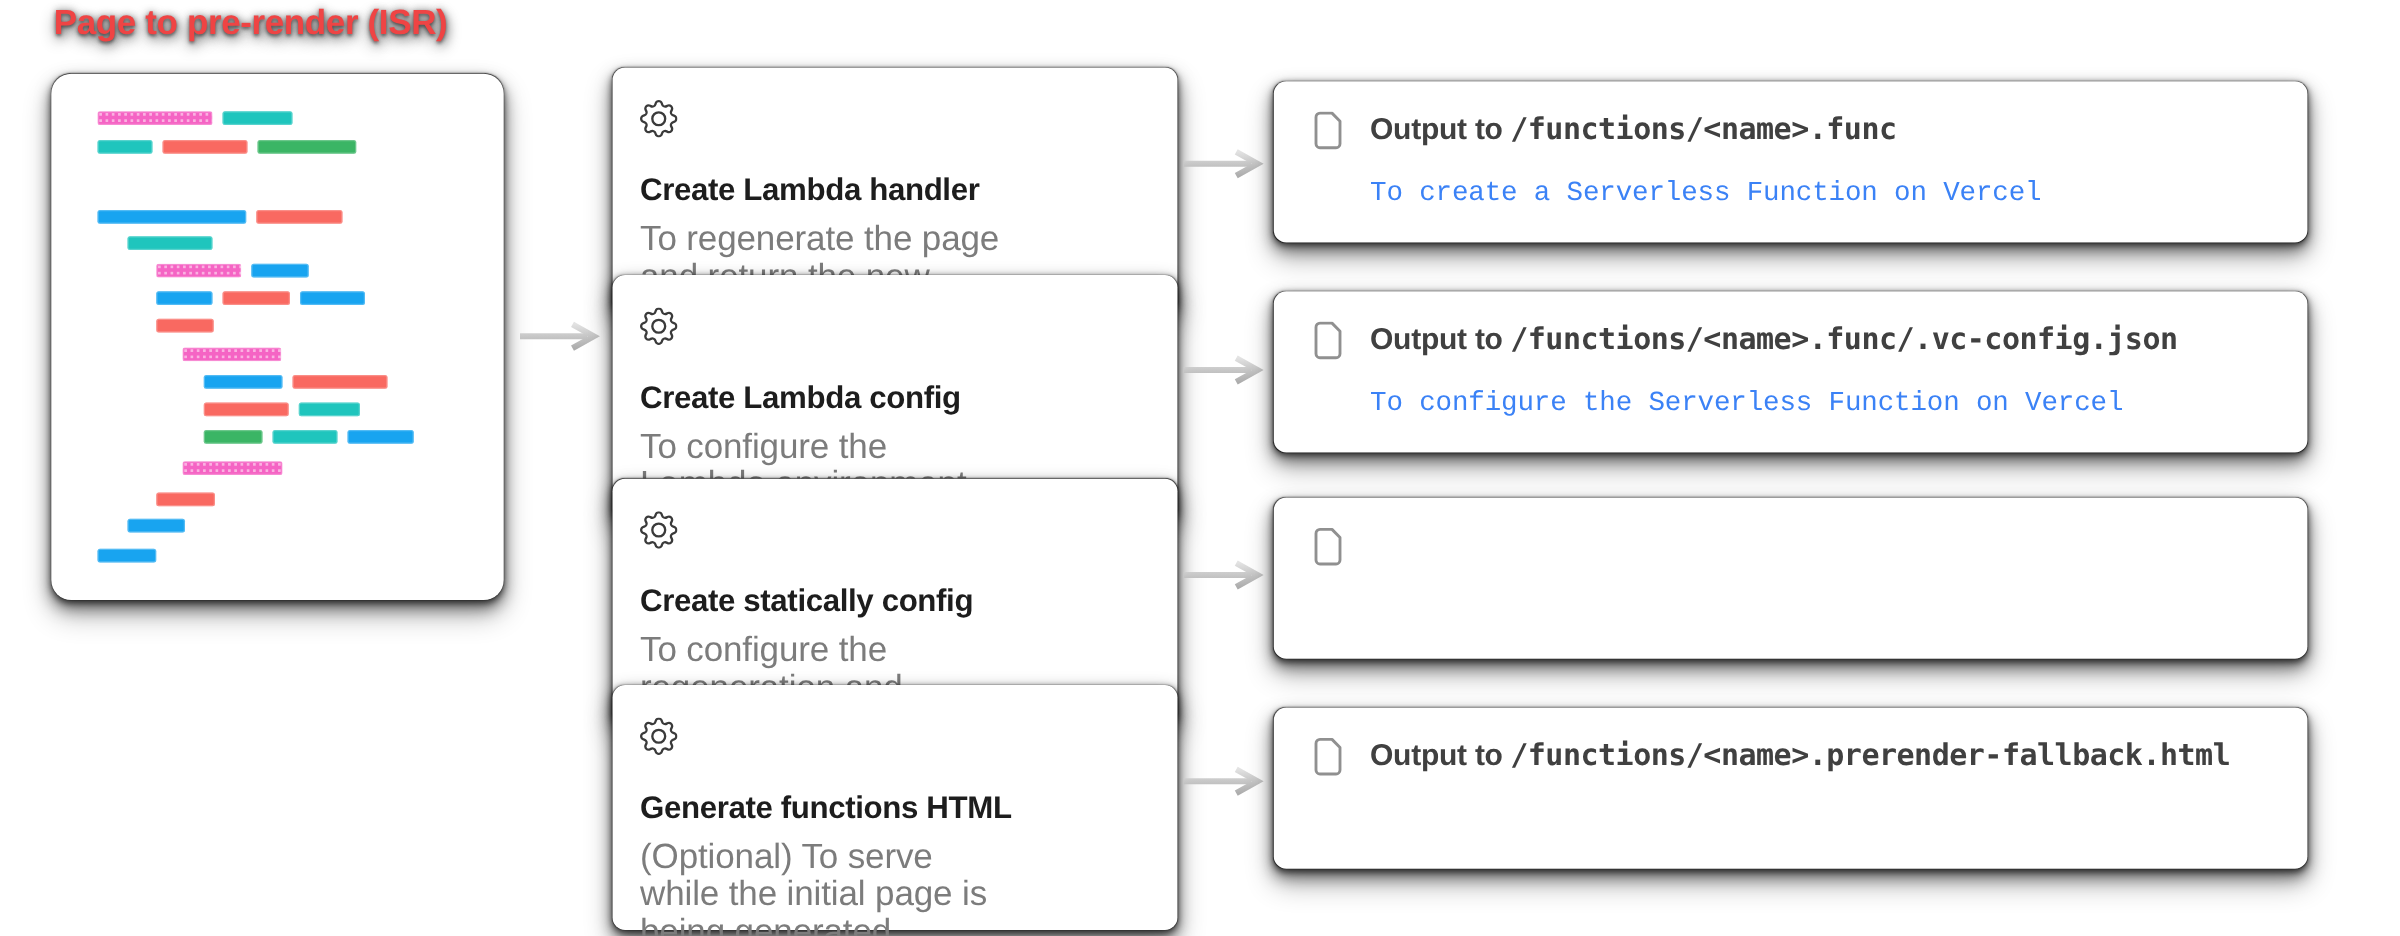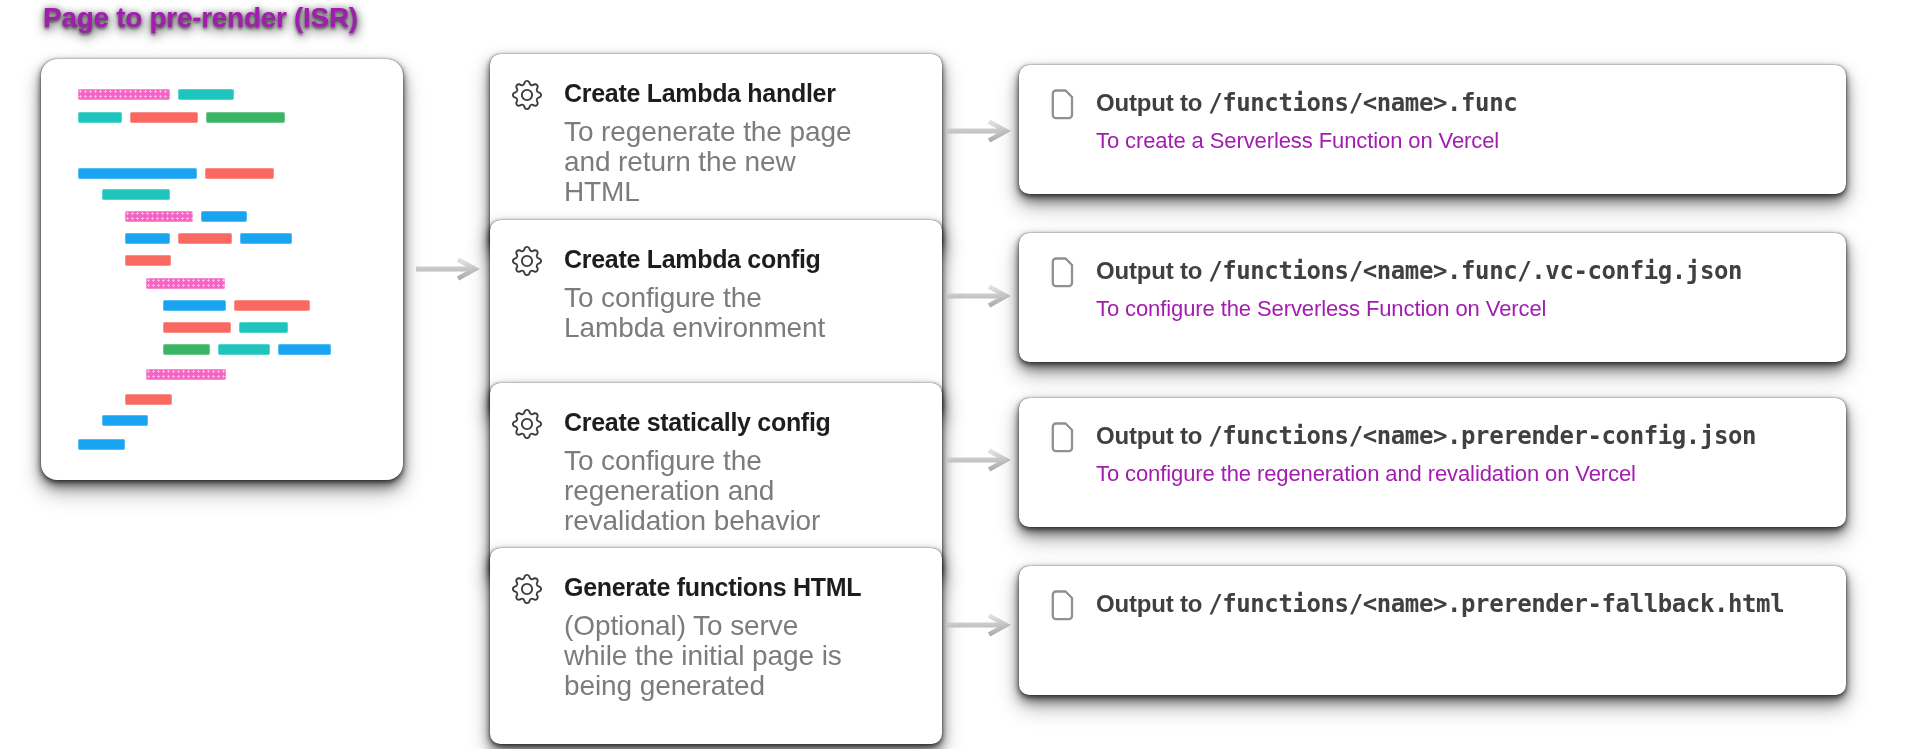--- a/index.html
+++ b/index.html
@@ -7,21 +7,21 @@
     width:1920px;height:749px;position:relative;overflow:hidden;
     background:#ffffff;
     font-family:"Liberation Sans",sans-serif;
     -webkit-font-smoothing:antialiased;
   }
   .canvas{position:absolute;inset:0;}
 
   
   .diagram-title{
     position:absolute;left:43px;top:2px;
-    font-size:28px;font-weight:700;color:#a21caf;letter-spacing:-0.3px;
+    font-size:28px;font-weight:700;color:#ef4444;letter-spacing:-0.3px;
     text-shadow:0 2px 3px rgba(10,10,10,.55),0 5px 12px rgba(10,10,10,.45),0 -1px 6px rgba(10,10,10,.22),2px 3px 8px rgba(10,10,10,.35);
   }
 
   
   .card{
     position:absolute;background:#ffffff;border-radius:10px;
     box-shadow:
       0 0 1px rgba(0,0,0,.85),
       0 2px 5px rgba(0,0,0,.58),
       0 6px 12px rgba(0,0,0,.50),
@@ -32,32 +32,32 @@
   .code-card{left:41px;top:59px;width:362px;height:421px;border-radius:16px;}
   .code-row{position:absolute;display:flex;gap:8px;height:11px;}
   .code-bar{height:11px;border-radius:2px;display:inline-block;box-shadow:inset 0 0 0 1px rgba(255,255,255,.25);}
   .code-bar.pink{
     background-image:radial-gradient(circle,rgba(255,255,255,.5) 1px,rgba(255,255,255,0) 1.3px);
     background-size:5px 5px;
   }
 
   
   .step-card{left:490px;width:452px;height:196px;display:flex;gap:22px;
-    padding:24px 18px 0 22px;box-sizing:border-box;}
+    padding:24px 18px 0 22px;box-sizing:border-box;flex-direction:column;}
   .step-icon{flex:0 0 30px;margin-top:2px;}
   .step-title{font-size:25px;font-weight:700;color:#1d1d1d;letter-spacing:-0.3px;line-height:1.2;}
   .step-desc{margin-top:9px;font-size:28px;color:#7c7c7c;line-height:30px;max-width:302px;letter-spacing:-0.1px;}
 
   
   .output-card{left:1019px;width:827px;height:129px;display:flex;gap:21px;
     padding:22px 18px 0 31px;box-sizing:border-box;}
   .output-icon{flex:0 0 25px;margin-top:2px;}
   .output-titleline{font-size:24px;font-weight:700;color:#404040;line-height:32px;letter-spacing:-0.2px;white-space:nowrap;}
   .output-path{font-family:"DejaVu Sans Mono","Liberation Mono",monospace;font-size:24px;font-weight:700;margin-left:6px;letter-spacing:-0.4px;}
-  .output-desc{margin-top:7px;font-size:22px;color:#a21caf;line-height:30px;letter-spacing:-0.1px;}
+  .output-desc{margin-top:20px;font-size:22px;color:#3b82f6;line-height:30px;letter-spacing:-0.1px;font-family:Liberation Mono, monospace;}
 
   
   .flow-arrow{position:absolute;width:66px;height:26px;overflow:visible;}
 </style>
 </head>
 <body>
 
 <svg width="0" height="0" style="position:absolute" aria-hidden="true">
   <defs>
     <linearGradient id="arrowGrad" gradientUnits="userSpaceOnUse" x1="0" y1="3" x2="0" y2="23">
@@ -230,24 +230,20 @@
       <div class="output-desc">To configure the Serverless Function on Vercel</div>
     </div>
   </div>
 
   <div class="card output-card" style="top:398px">
     <span class="output-icon">
       <svg width="25" height="31" viewBox="0 0 25 31">
           <path d="M6 1.5 h9.6 L22 8 V26 a3.2 3.2 0 0 1-3.2 3.2 H6 A3.2 3.2 0 0 1 2.8 26 V4.7 A3.2 3.2 0 0 1 6 1.5 Z" fill="none" stroke="#909090" stroke-width="2.3" stroke-linejoin="round"></path>
         </svg>
     </span>
-    <div>
-      <div class="output-titleline"><span>Output to</span><span class="output-path">/functions/&lt;name&gt;.prerender-config.json</span></div>
-      <div class="output-desc">To configure the regeneration and revalidation on Vercel</div>
-    </div>
   </div>
 
   <div class="card output-card" style="top:566px">
     <span class="output-icon">
       <svg width="25" height="31" viewBox="0 0 25 31">
           <path d="M6 1.5 h9.6 L22 8 V26 a3.2 3.2 0 0 1-3.2 3.2 H6 A3.2 3.2 0 0 1 2.8 26 V4.7 A3.2 3.2 0 0 1 6 1.5 Z" fill="none" stroke="#909090" stroke-width="2.3" stroke-linejoin="round"></path>
         </svg>
     </span>
     <div>
       <div class="output-titleline"><span>Output to</span><span class="output-path">/functions/&lt;name&gt;.prerender-fallback.html</span></div>

